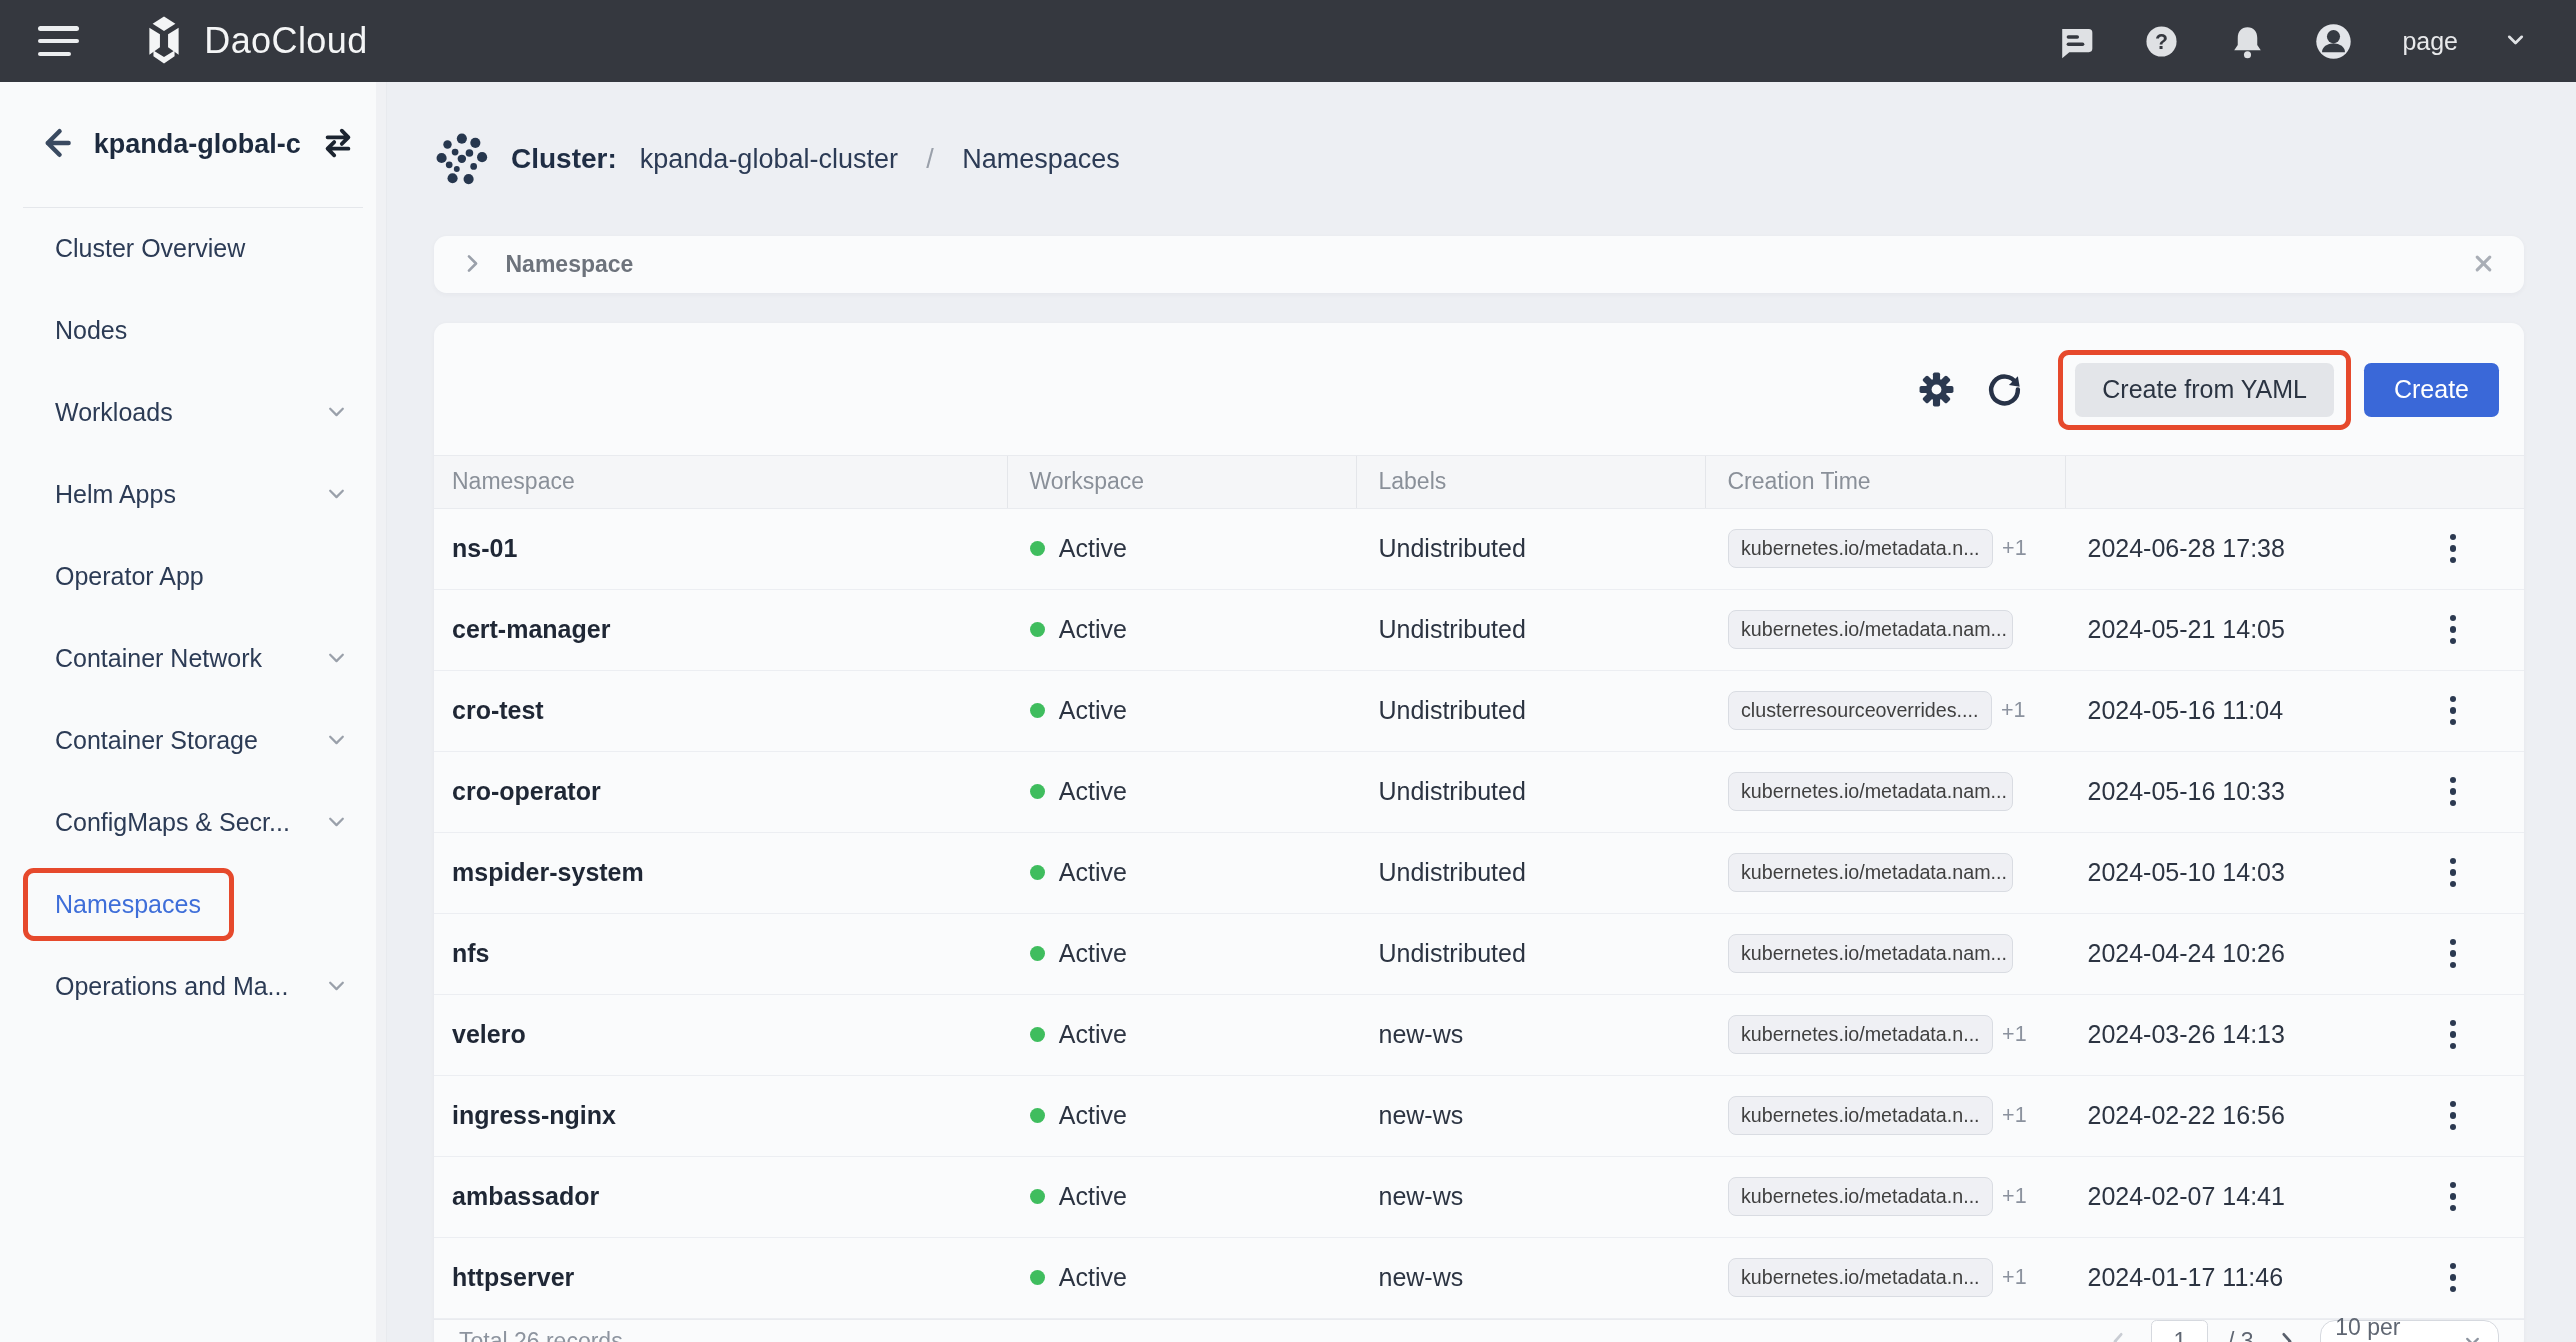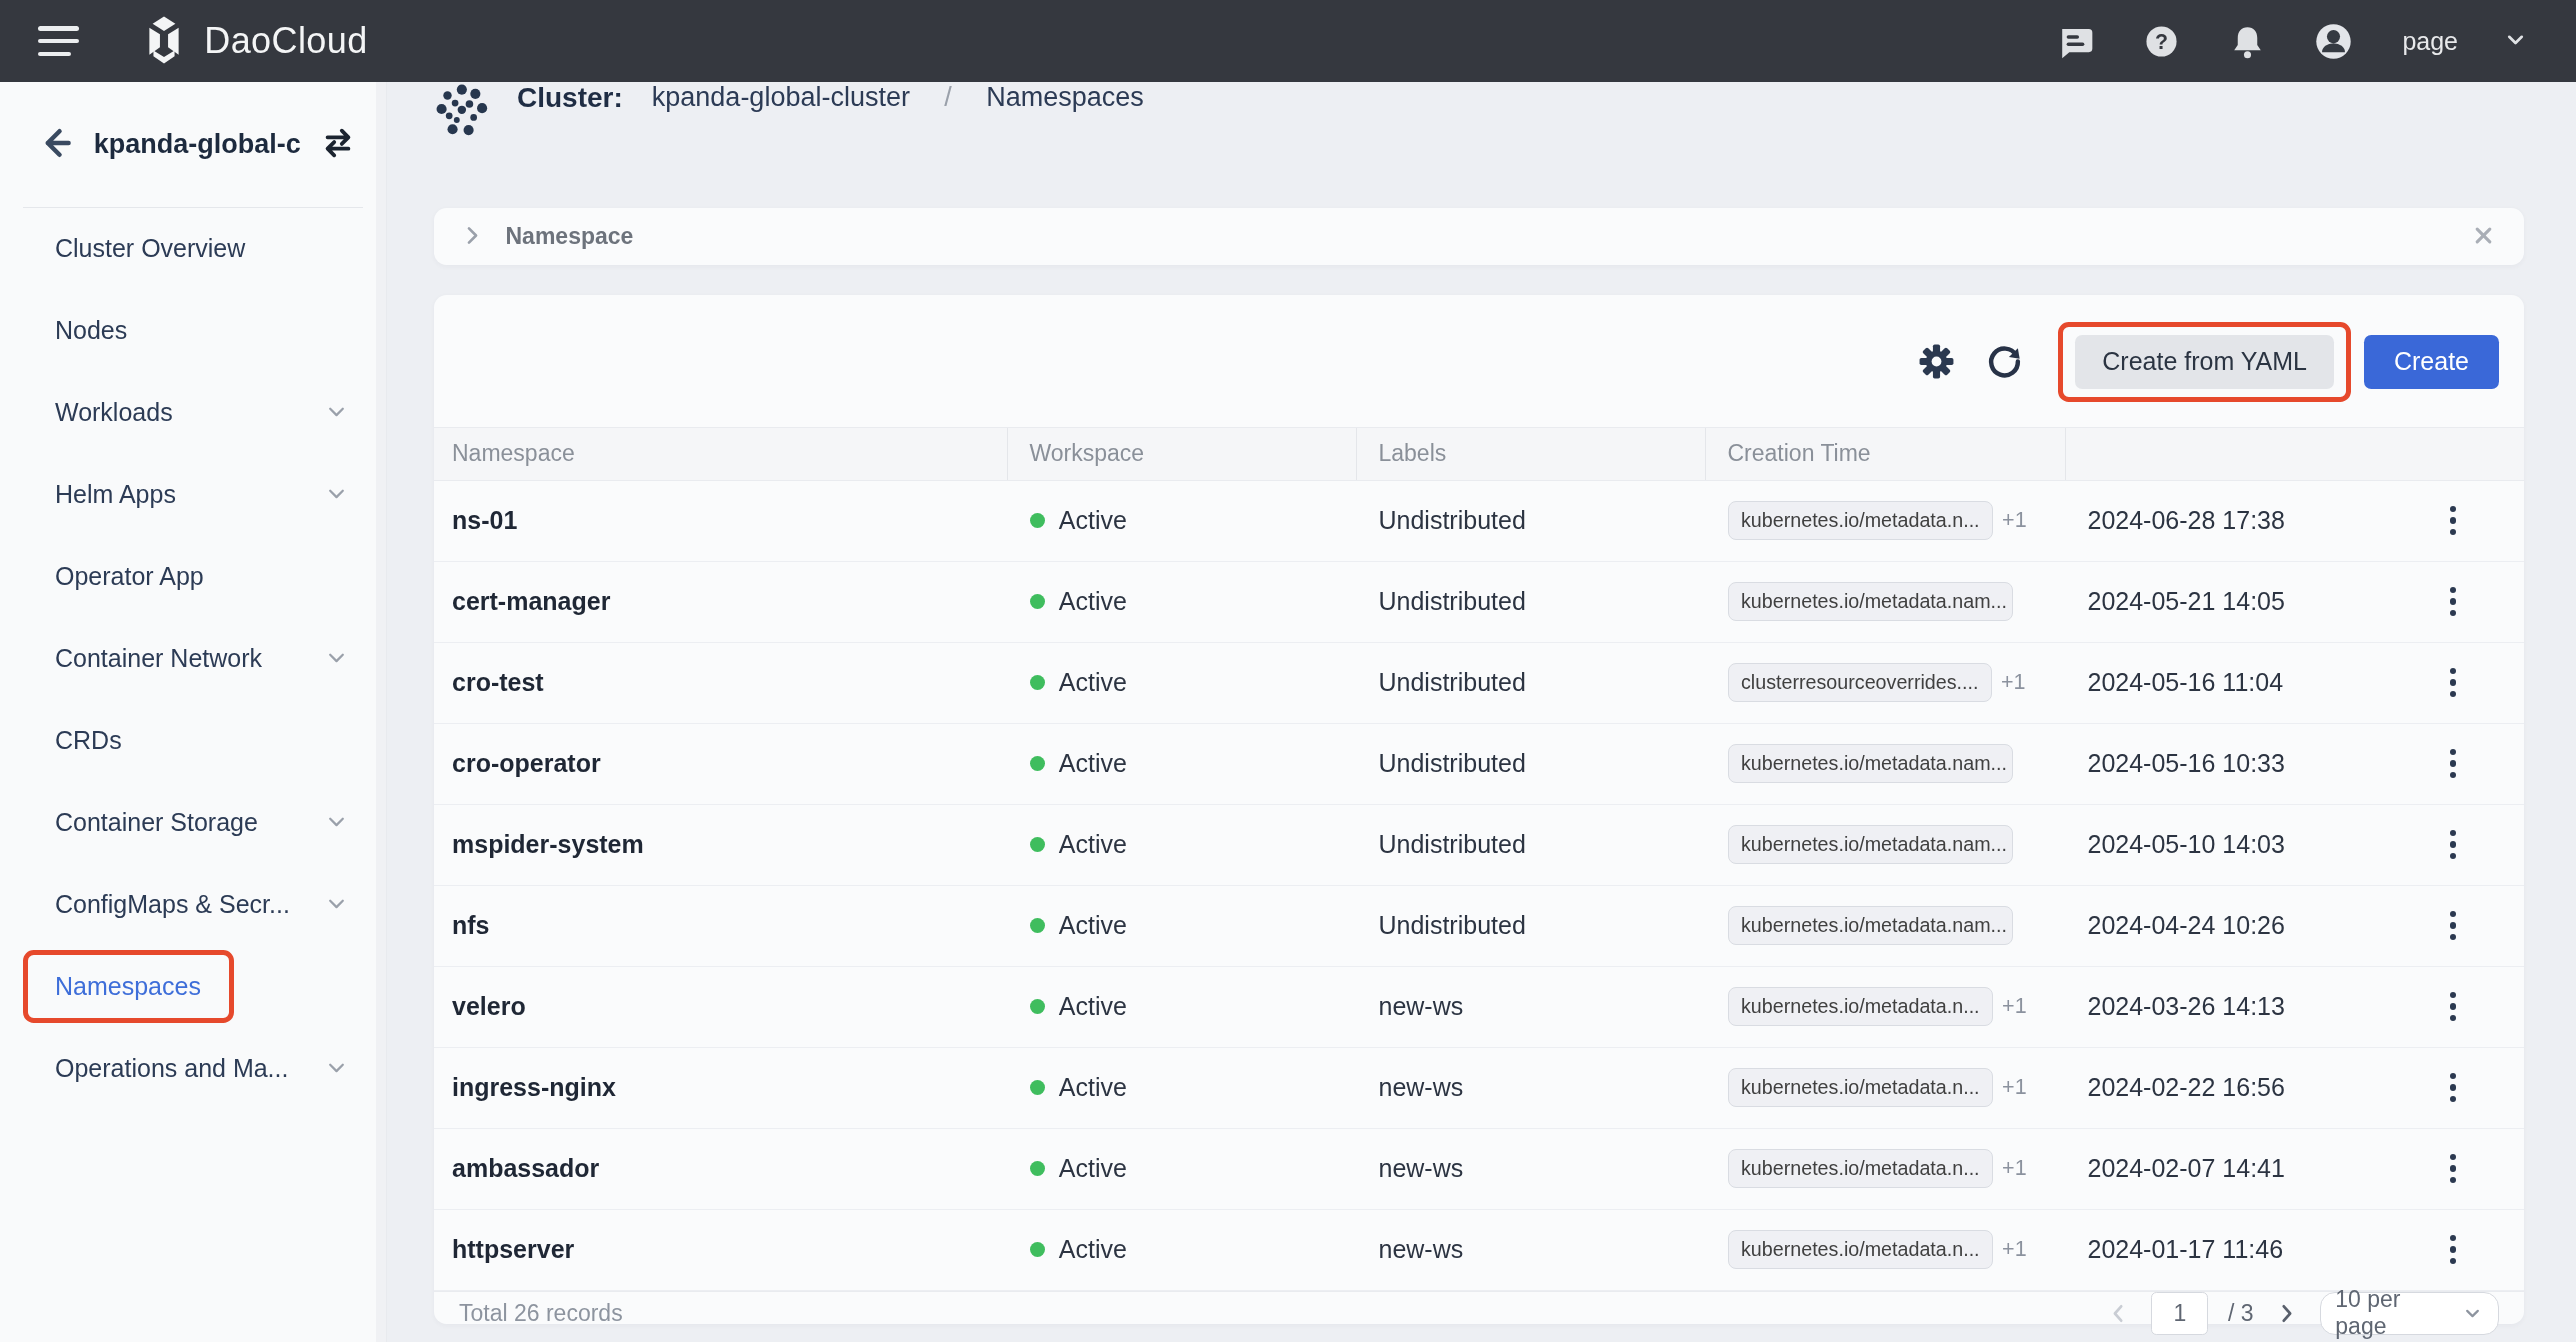--- a/index.html
+++ b/index.html
@@ -30,21 +30,21 @@
   .nav-item { position:relative; height:82px; display:flex; align-items:center;
     padding:0 36px 0 55px; cursor:pointer; }
   .nav-label { font-size:25px; color:#2c3b55; }
   .nav-item .chev { margin-left:auto; }
   .nav-item.active .nav-label { color:#3e6ed9; }
   .red-box-sidebar { position:absolute; left:23px; top:4.5px; width:211px; height:73px;
     border:5.4px solid #e6492c; border-radius:10.7px; pointer-events:none; }
 
   
   .main { position:absolute; left:388px; top:82px; right:0; bottom:0; background:#edeff3; }
-  .breadcrumb-row { height:126px; display:flex; padding-left:46px; gap:29px; }
+  .breadcrumb-row { height:154px; display:flex; align-items:center; padding-left:46px; gap:23px; }
   .crumb-strong { font-size:28px; font-weight:700; color:#1f2d44; }
   .crumb-link { font-size:27px; color:#2c3b55; }
   .crumb-sep { font-size:27px; color:#9aa0aa; margin:0 5.4px; }
   .crumb-current { font-size:27px; color:#2c3b55; }
 
   .card { background:#fafbfc; border-radius:12.5px; margin:0 52px 0 46px;
     box-shadow:0 1.8px 5.4px rgba(40,50,70,.04); }
   .collapse-bar { height:57px; display:flex; align-items:center; padding:0 27px; gap:21.5px; }
   .collapse-title { font-size:23px; color:#6d737c; font-weight:700; }
   .collapse-bar .spacer { flex:1; }
@@ -209,24 +209,20 @@
 
   <div class="nav-item">
     <span class="nav-label">Container Network</span>
     <span class="chev">
       <svg width="27" height="27" viewBox="0 0 30 30">
             <polyline points="8,12 15,19 22,12" fill="none" stroke="#9aa0aa" stroke-width="2.5" stroke-linecap="round" stroke-linejoin="round"></polyline>
           </svg>
     </span>
   </div>
 
-  <div class="nav-item">
-    <span class="nav-label">CRDs</span>
-
-  </div>
 
   <div class="nav-item">
     <span class="nav-label">Container Storage</span>
     <span class="chev">
       <svg width="27" height="27" viewBox="0 0 30 30">
             <polyline points="8,12 15,19 22,12" fill="none" stroke="#9aa0aa" stroke-width="2.5" stroke-linecap="round" stroke-linejoin="round"></polyline>
           </svg>
     </span>
   </div>
 

